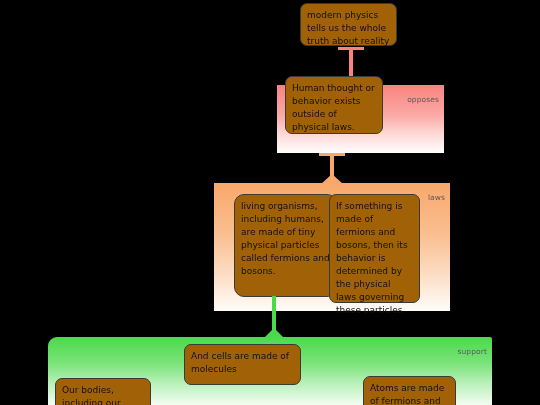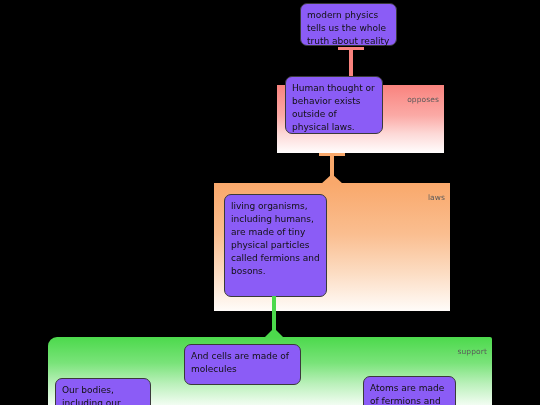--- a/index.html
+++ b/index.html
@@ -23,28 +23,28 @@
   }
   .panel.green{
     left:48px;top:337px;width:444px;height:68px;
     border-top-left-radius:9px;border-top-right-radius:2px;
     background:linear-gradient(to bottom,#4cd94c 0%,#79e379 38%,#b9f0b9 68%,#f2fdf2 100%);
   }
 
   
   .node{
     position:absolute;box-sizing:border-box;
-    background:#8b5cf6;border:1px solid #3a3a3a;border-radius:7px;
+    background:#a16207;border:1px solid #3a3a3a;border-radius:7px;
     color:#111;font-size:9px;line-height:13px;
     padding:5px 6px 4px 6px;white-space:pre-line;
   }
 
   #node-top{left:300px;top:3px;width:97px;height:43px;}
   #node-human{left:285px;top:76px;width:98px;height:58px;}
-  #node-living{left:224px;top:194px;width:103px;height:103px;}
+  #node-living{left:234px;top:194px;width:103px;height:103px;border-radius:10px;}
   #node-ifsomething{left:329px;top:194px;width:91px;height:109px;}
 
   #node-bodies{left:55px;top:344px;width:96px;height:56px;margin-top:34px;}
   #node-cells{left:158px;top:344px;width:117px;height:41px;margin-left:26px;}
   #node-molecules{left:261px;top:344px;width:96px;height:41px;}
   #node-atoms{left:363px;top:344px;width:93px;height:53px;margin-top:32px;}
 
   
   .conn{position:absolute;}
   .conn .bar{position:absolute;left:0;top:0;height:3px;width:100%;}
@@ -93,20 +93,21 @@
   <div class="conn" id="conn-orange">
     <div class="bar"></div>
     <div class="stem"></div>
     <div class="flare"></div>
   </div>
 
   <div class="panel orange">
     <div class="panel-label">laws</div>
   </div>
   <div class="node" id="node-living">living organisms, including humans, are made of tiny physical particles called fermions and bosons.</div>
+  <div class="node" id="node-ifsomething">If something is made of fermions and bosons, then its behavior is determined by the physical laws governing these particles.</div>
 
   <div class="conn" id="conn-green">
     <div class="stem-g"></div>
     <div class="flare-g"></div>
   </div>
 
   <div class="panel green">
     <div class="panel-label">support</div>
   </div>
   <div class="node" id="node-bodies">Our bodies, including our brains, are made of cells.</div>

